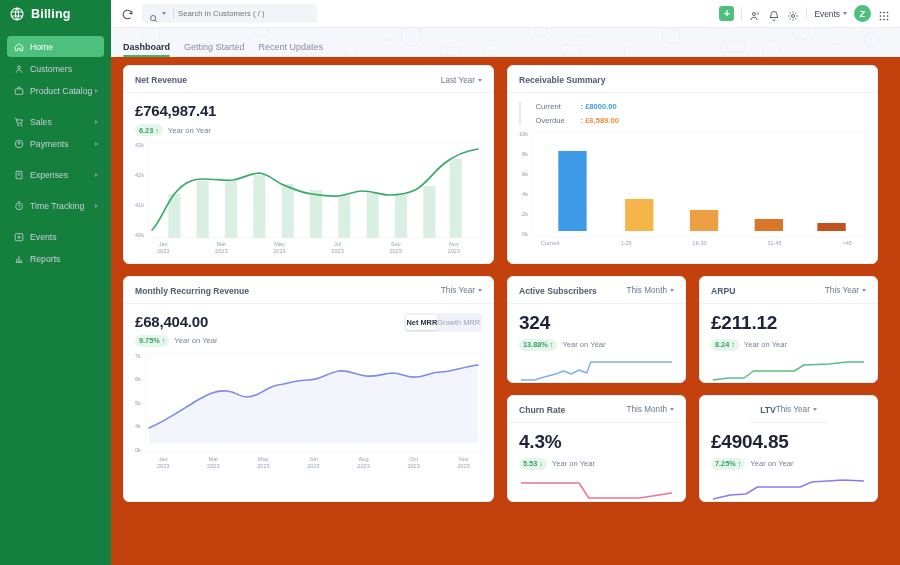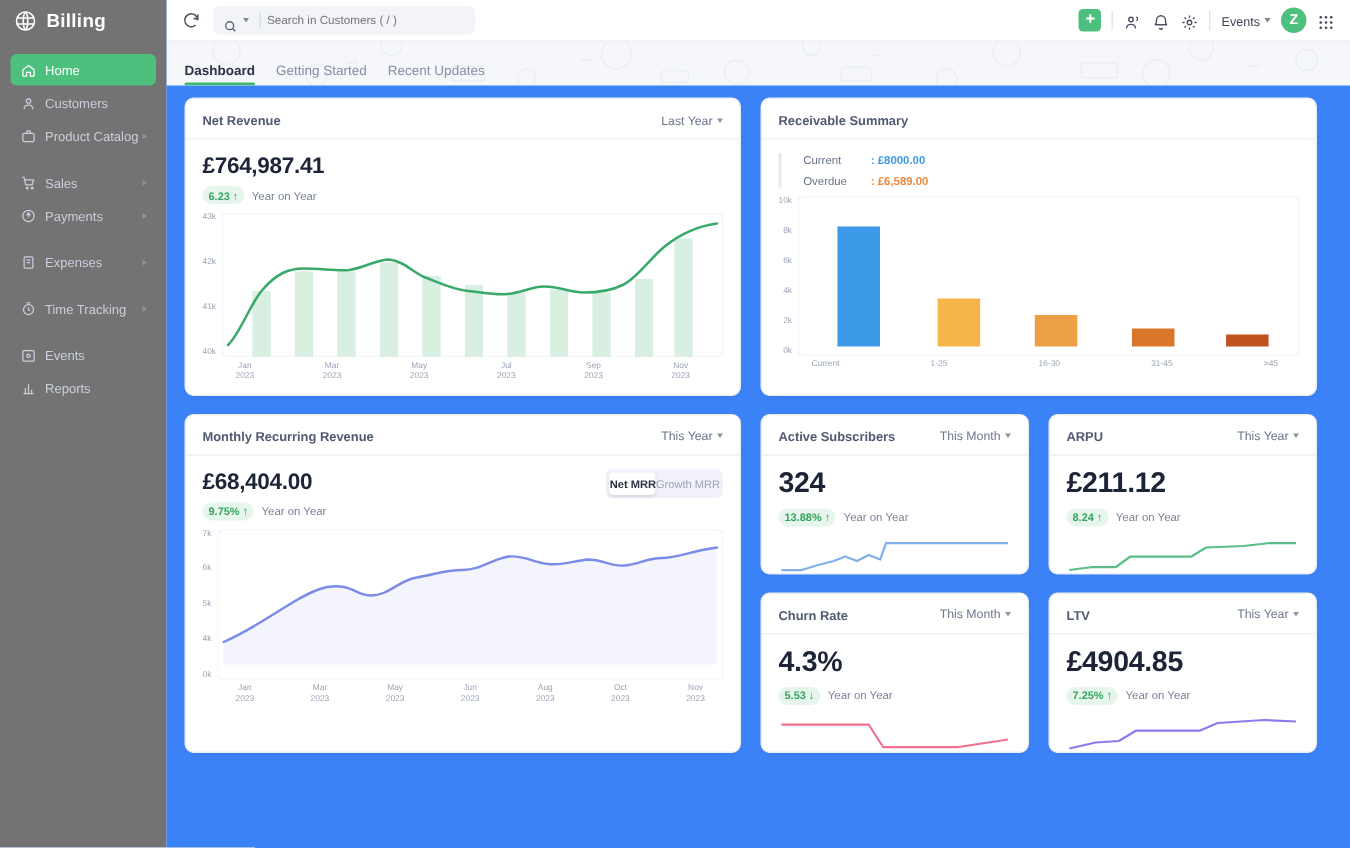--- a/index.html
+++ b/index.html
@@ -7,21 +7,21 @@
     width: 900px; height: 565px;
     font-family: "Liberation Sans", sans-serif;
     background: #f7f8fb;
     overflow: hidden;
   }
   .app { display: flex; width: 900px; height: 565px; }
 
   
   .sidebar {
     width: 111px; height: 565px;
-    background: #737373;
+    background: #15803d;
     flex: 0 0 111px;
     display: flex; flex-direction: column;
   }
   .brand {
     height: 28px; display: flex; align-items: center;
     padding: 0 9px; gap: 6px; color: #fff;
   }
   .brand-logo { width: 16px; height: 16px; flex: 0 0 16px; }
   .brand-name { font-size: 12.5px; font-weight: bold; letter-spacing: .2px; }
   .nav { padding: 8px 7px 0 7px; display: flex; flex-direction: column; }
@@ -38,21 +38,21 @@
   .nav-caret {
     position: absolute; right: 6px; width: 0; height: 0;
     border-left: 3px solid #8d94a8;
     border-top: 2.5px solid transparent;
     border-bottom: 2.5px solid transparent;
   }
   .nav-gap { height: 9px; }
 
   
   .main { flex: 1; height: 565px; display: flex; flex-direction: column;
-          background: #3b82f6; overflow: hidden; }
+          background: #c2410c; overflow: hidden; }
 
   
   .topbar {
     height: 28px; background: #ffffff; display: flex; align-items: center;
     padding: 0 10px; gap: 8px; border-bottom: 1px solid #eceef3;
     flex: 0 0 28px;
   }
   .clock-ico { width: 13px; height: 13px; color: #4a5063; flex: 0 0 13px; }
   .search-box {
     display: flex; align-items: center; gap: 4px;
@@ -689,21 +689,21 @@
                   <span class="yoy-label">Year on Year</span>
                 </div>
                 <div class="spark" style="height:26px;">
                   <svg viewBox="0 0 160 26" preserveAspectRatio="none">
                     <path d="M2,6 L62,6 L72,21 L124,21 L158,16" fill="none" stroke="#ef7090" stroke-width="1.5" stroke-linejoin="round"></path>
                   </svg>
                 </div>
               </div>
             </section>
 
-            <section class="card kpi" style="width:179px;height:107px;">
+            <section class="card kpi" style="width:179px;height:107px;align-items:center;">
               <div class="card-head">
                 <span class="card-title">LTV</span>
                 <div class="period">
                   <span>This Year</span>
                   <span class="period-caret"></span>
                 </div>
               </div>
               <div class="card-body">
                 <div class="big-value">£4904.85</div>
                 <div class="yoy">

